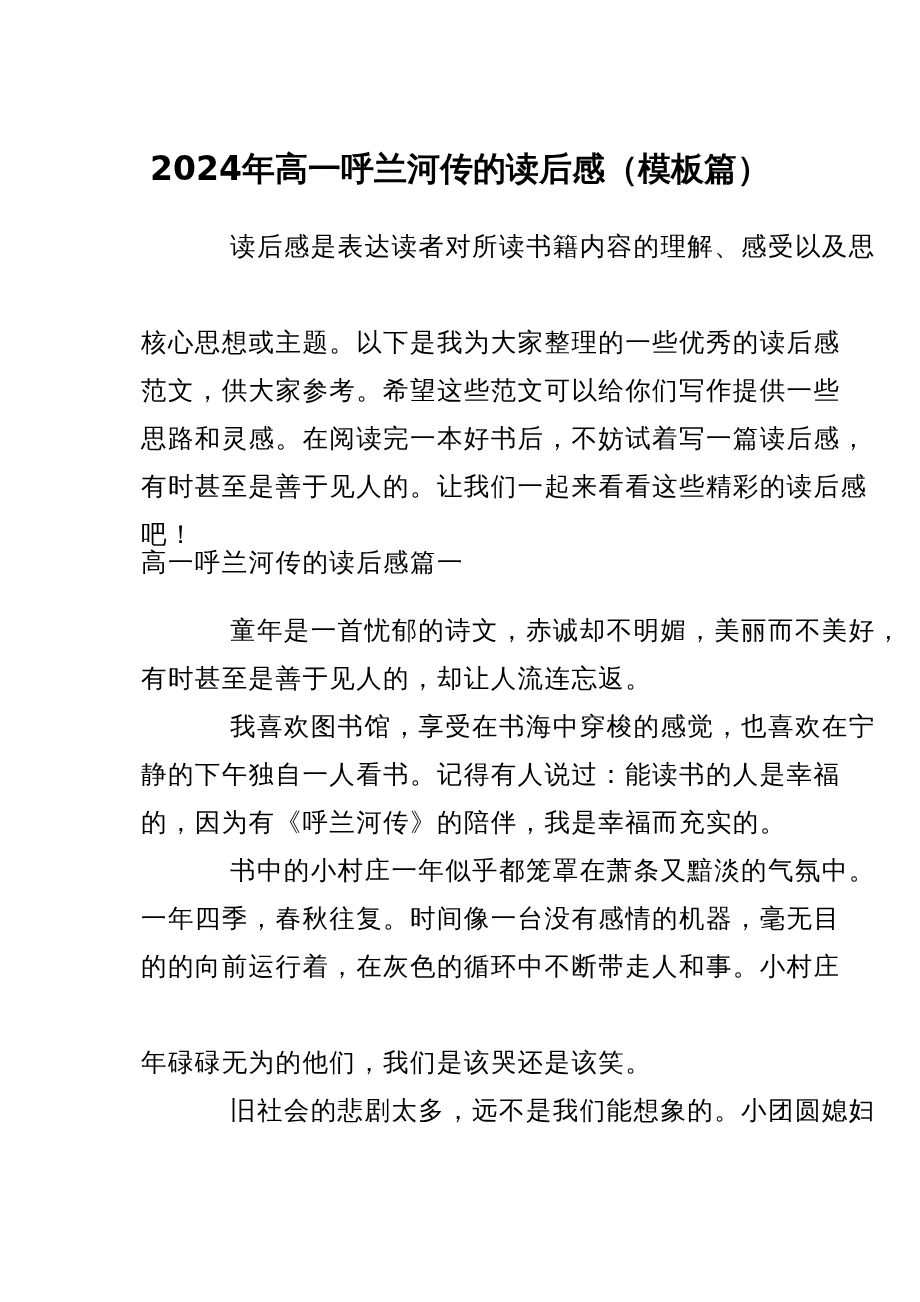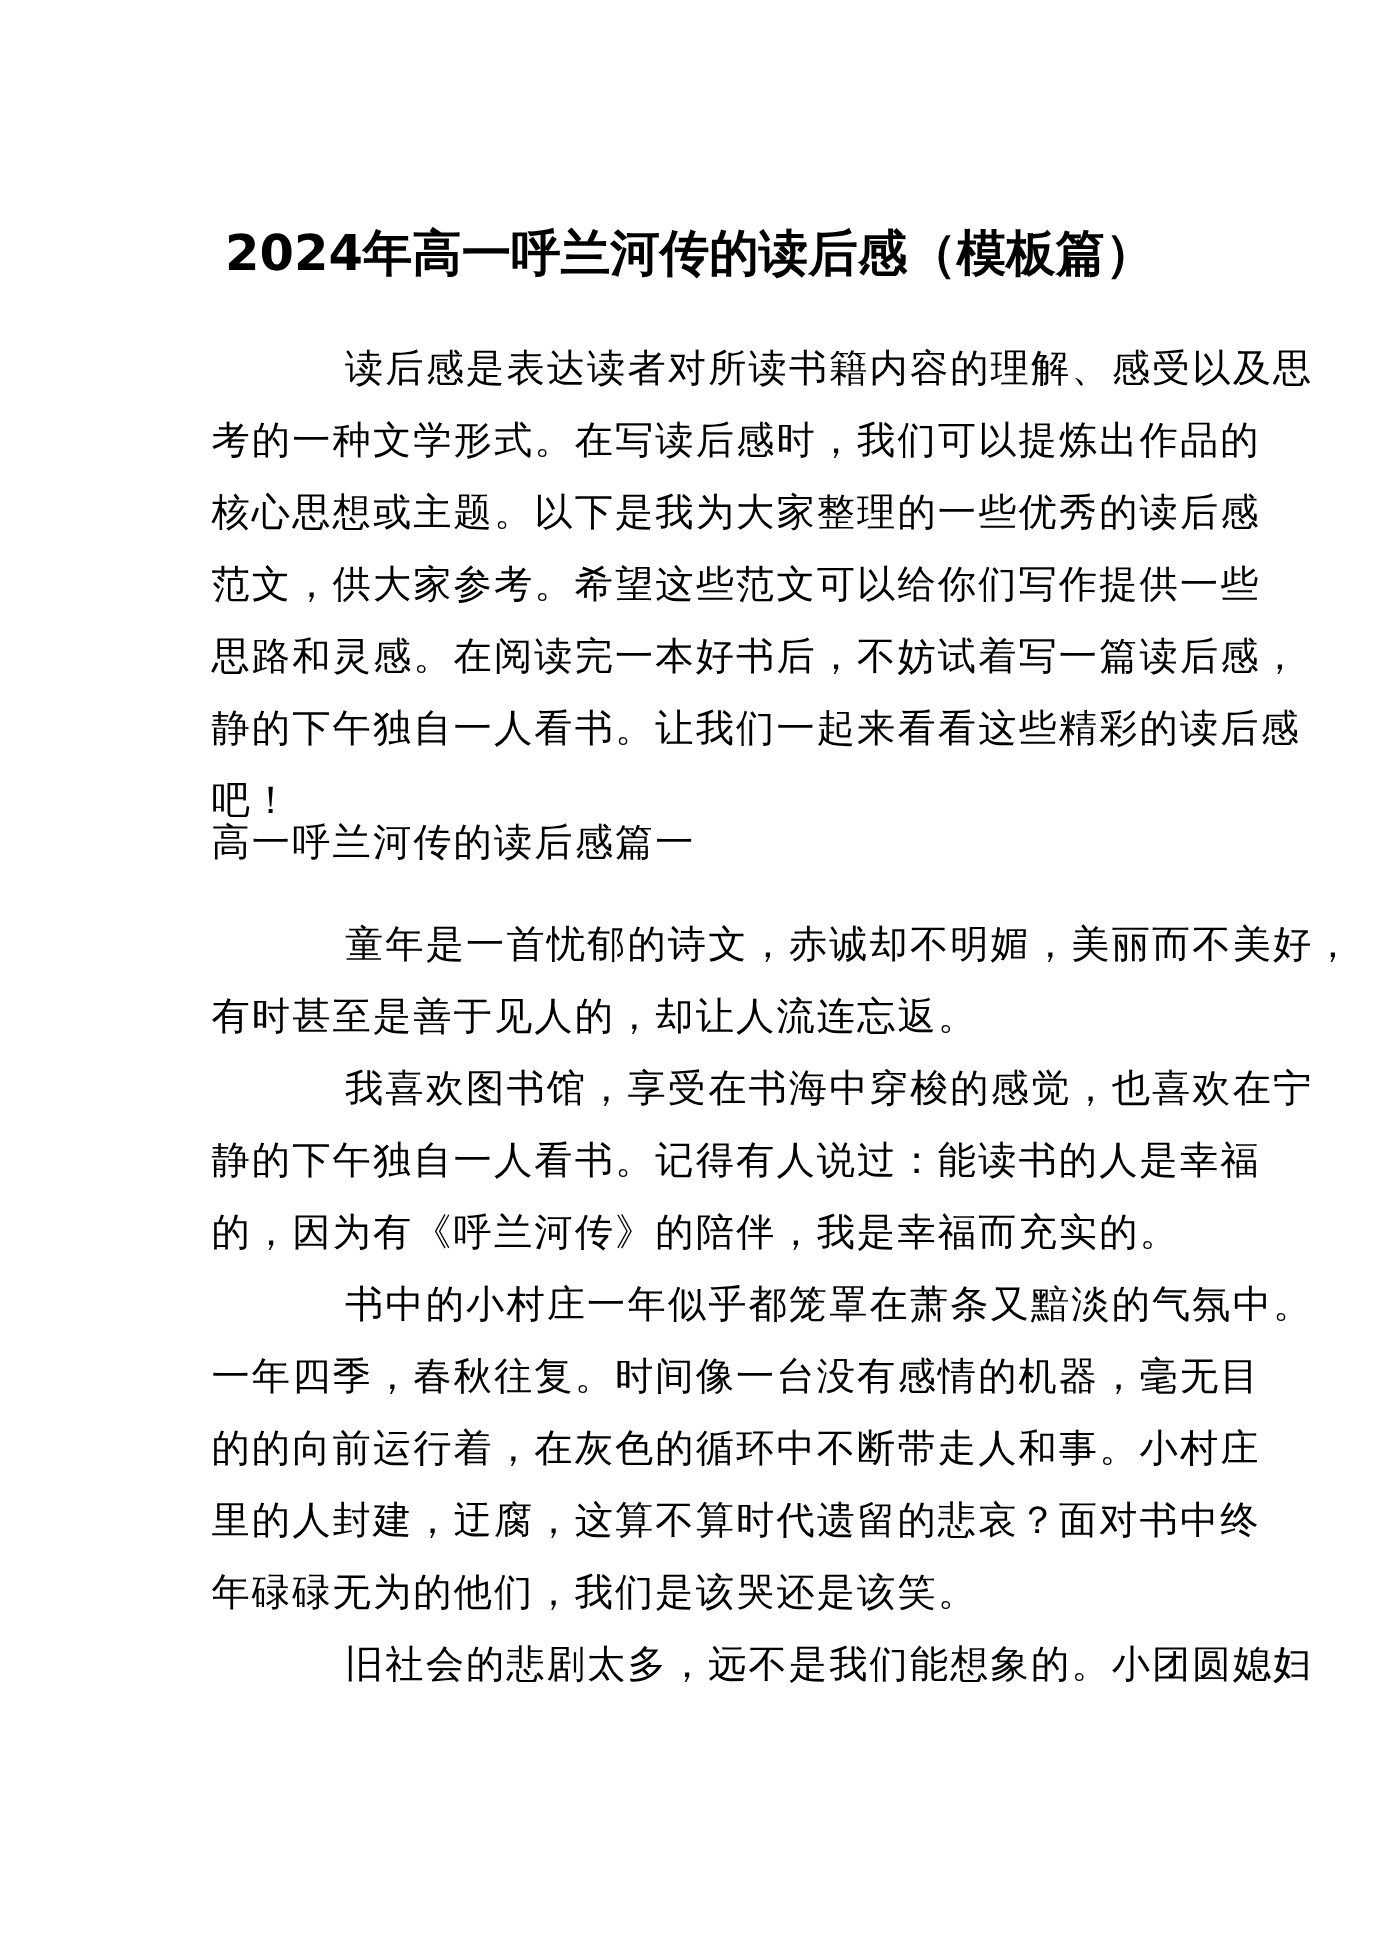--- a/index.html
+++ b/index.html
@@ -49,36 +49,34 @@
       margin-left: 40px;
     }
   </style>
 </head>
 <body>
 
 <div class="page">
   <div class="title">2024年高一呼兰河传的读后感（模板篇）</div>
 
   <div class="line indent" style="top:228px">读后感是表达读者对所读书籍内容的理解、感受以及思</div>
-  <div class="line" style="top:276px">考的一种文学形式。在写读后感时，我们可以提炼出作品的</div>
   <div class="line" style="top:324px">核心思想或主题。以下是我为大家整理的一些优秀的读后感</div>
   <div class="line" style="top:372px">范文，供大家参考。希望这些范文可以给你们写作提供一些</div>
   <div class="line" style="top:420px">思路和灵感。在阅读完一本好书后，不妨试着写一篇读后感，</div>
-  <div class="line" style="top:468px">静的下午独自一人看书。让我们一起来看看这些精彩的读后感</div>
+  <div class="line" style="top:468px">有时甚至是善于见人的。让我们一起来看看这些精彩的读后感</div>
   <div class="line" style="top:516px">吧！</div>
 
   <div class="line" style="top:544px">高一呼兰河传的读后感篇一</div>
 
   <div class="line indent" style="top:612px">童年是一首忧郁的诗文，赤诚却不明媚，美丽而不美好，</div>
   <div class="line" style="top:660px">有时甚至是善于见人的，却让人流连忘返。</div>
 
   <div class="line indent" style="top:708px">我喜欢图书馆，享受在书海中穿梭的感觉，也喜欢在宁</div>
   <div class="line" style="top:756px">静的下午独自一人看书。记得有人说过：能读书的人是幸福</div>
   <div class="line" style="top:804px">的，因为有《呼兰河传》的陪伴，我是幸福而充实的。</div>
 
   <div class="line indent" style="top:852px">书中的小村庄一年似乎都笼罩在萧条又黯淡的气氛中。</div>
   <div class="line" style="top:900px">一年四季，春秋往复。时间像一台没有感情的机器，毫无目</div>
   <div class="line" style="top:948px">的的向前运行着，在灰色的循环中不断带走人和事。小村庄</div>
-  <div class="line" style="top:996px">里的人封建，迂腐，这算不算时代遗留的悲哀？面对书中终</div>
   <div class="line" style="top:1044px">年碌碌无为的他们，我们是该哭还是该笑。</div>
 
   <div class="line indent" style="top:1092px">旧社会的悲剧太多，远不是我们能想象的。小团圆媳妇</div>
 </div>
 
 </body></html>

